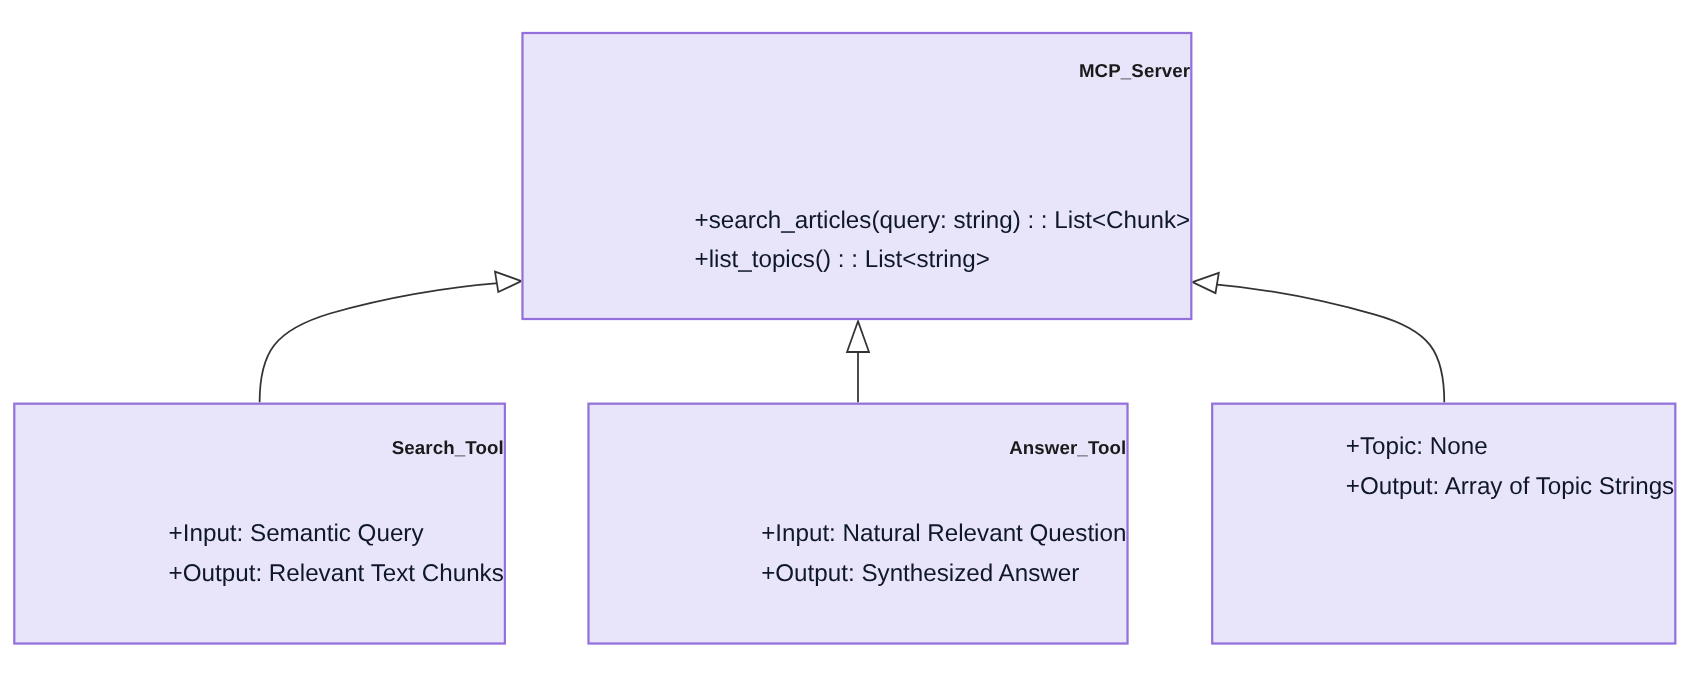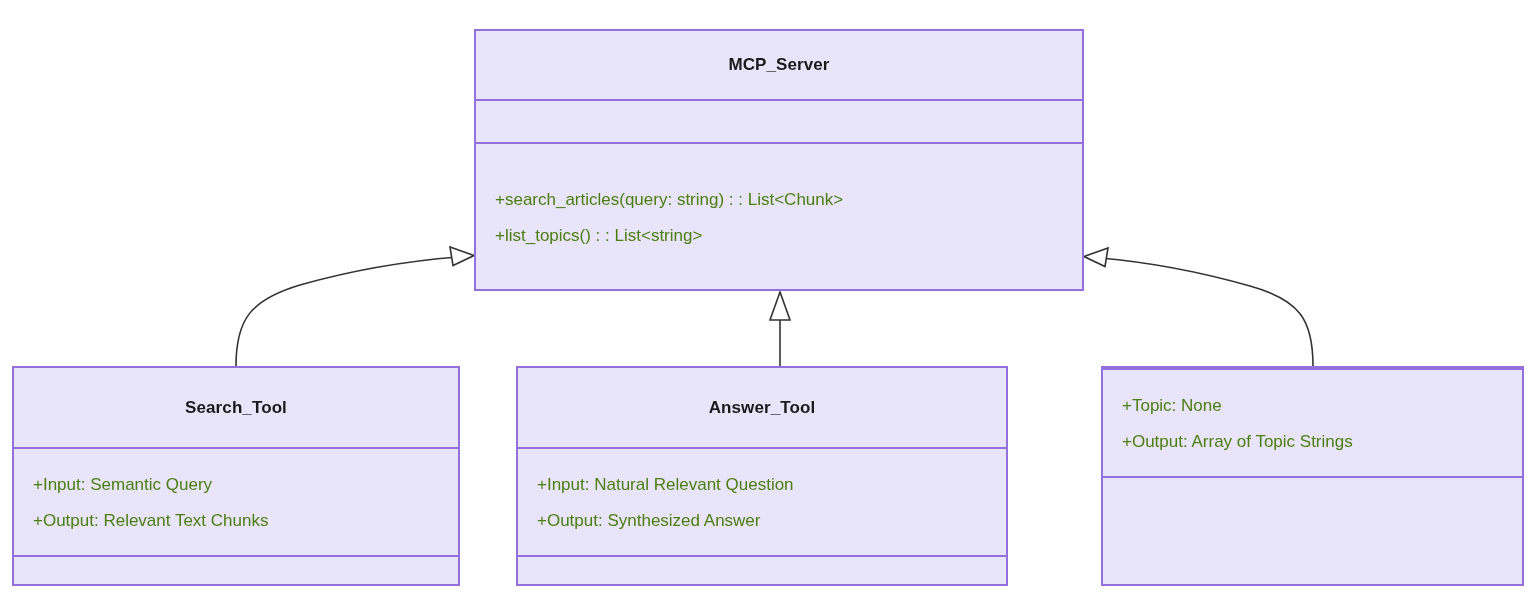--- a/index.html
+++ b/index.html
@@ -28,20 +28,21 @@
     height: 614px;
     pointer-events: none;
   }
   .uml-class {
     position: absolute;
     box-sizing: border-box;
     background: #E8E5FA;
     border: 2px solid #9370DB;
     display: flex;
     flex-direction: column;
+    align-items: flex-end;
   }
   .uml-title-compartment {
     box-sizing: border-box;
     display: flex;
     align-items: center;
     justify-content: center;
   }
   .uml-title {
     font-size: 17px;
     font-weight: bold;
@@ -55,23 +56,23 @@
     flex: 0 0 auto;
   }
   .uml-compartment {
     box-sizing: border-box;
     padding: 0 0 0 19px;
     display: flex;
     flex-direction: column;
     justify-content: center;
   }
   .uml-member {
-    font-size: 17px;
+    font-size: 22px;
     line-height: 36px;
-    color: #4d7c0f;
+    color: #0f172a;
     white-space: nowrap;
   }
 
   
   #cls-mcp-server {
     left: 474px;
     top: 29px;
     width: 610px;
     height: 262px;
   }
@@ -80,21 +81,21 @@
   #cls-mcp-server .mcp-methods { flex: 1 1 auto; padding-top: 3px; }
 
   
   #cls-search-tool {
     left: 12px;
     top: 366px;
     width: 448px;
     height: 220px;
   }
   #cls-answer-tool {
-    left: 516px;
+    left: 534px;
     top: 366px;
     width: 492px;
     height: 220px;
   }
   #cls-list-tool {
     left: 1101px;
     top: 366px;
     width: 423px;
     height: 220px;
   }

